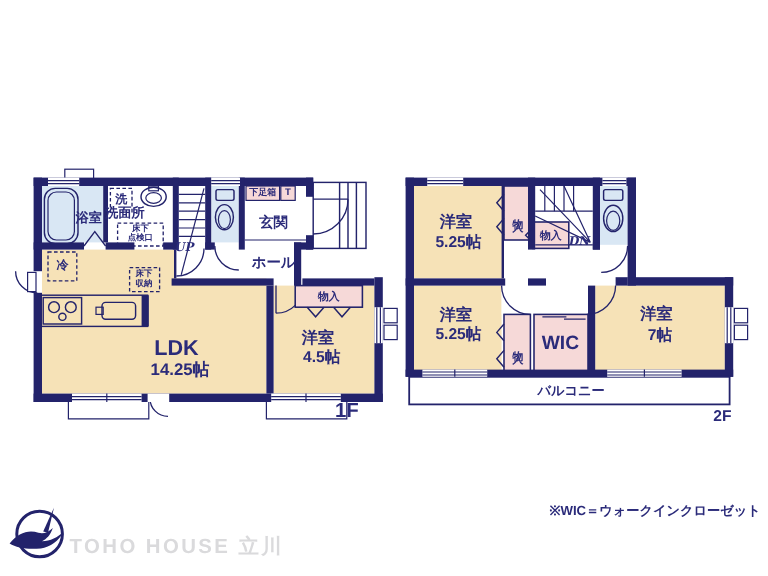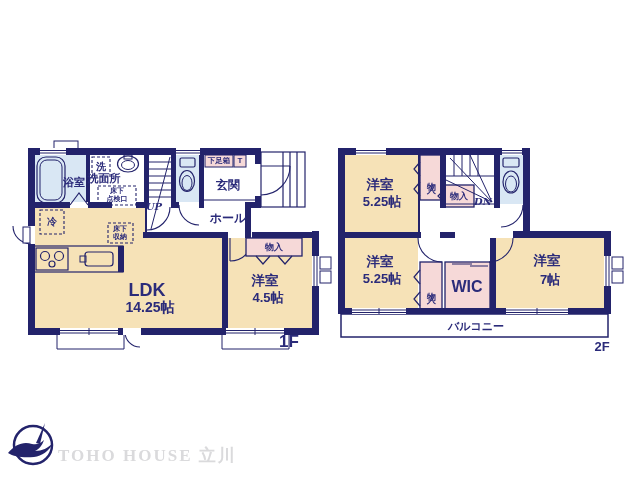--- a/index.html
+++ b/index.html
@@ -6,21 +6,21 @@
   #canvas{position:relative;width:640px;height:480px;background:#ffffff;overflow:hidden;
           font-family:"Liberation Sans",sans-serif;}
   #plan-svg{position:absolute;left:0;top:0;}
   .lbl{position:absolute;transform:translate(-50%,-50%);font-weight:bold;color:#2b2b7a;
        white-space:pre-line;text-align:center;line-height:1.12;
        font-family:"Liberation Sans",sans-serif;}
   .vert{writing-mode:vertical-rl;letter-spacing:2px;line-height:1;}
   .stairdir{font-family:"DejaVu Serif",serif;font-style:italic;}
   .brand{position:absolute;transform:translate(0,-50%);font-weight:bold;color:#dadadc;
          font-size:17px;letter-spacing:2px;white-space:nowrap;
-         font-family:Liberation Serif, serif;}
+         font-family:Liberation Sans, sans-serif;}
   .note{position:absolute;transform:translate(0,-50%);font-weight:bold;color:#2b2b7a;
         font-size:11px;white-space:nowrap;font-family:"Liberation Sans",sans-serif;}
 </style>
 </head>
 <body>
 
 <div id="canvas">
 
 <svg id="plan-svg" width="640" height="480" viewBox="0 0 640 480">
 
@@ -241,14 +241,15 @@
   <div class="lbl" style="left:380px;top:262px;font-size:13.5px">洋室</div>
   <div class="lbl" style="left:382px;top:279px;font-size:13px">5.25帖</div>
   <div class="lbl vert" style="left:431px;top:287px;font-size:9px">物入</div>
   <div class="lbl" style="left:467px;top:287px;font-size:16px">WIC</div>
   <div class="lbl" style="left:547px;top:261px;font-size:13.5px">洋室</div>
   <div class="lbl" style="left:550px;top:280px;font-size:13px">7帖</div>
   <div class="lbl" style="left:476px;top:326px;font-size:11px">バルコニー</div>
   <div class="lbl" style="left:602px;top:347px;font-size:13px">2F</div>
 
   <div class="brand" style="left:58px;top:455px">TOHO HOUSE 立川</div>
+  <div class="note" style="right:6px;top:425px">※WIC＝ウォークインクローゼット</div>
 
 </div>
 
 </body></html>

